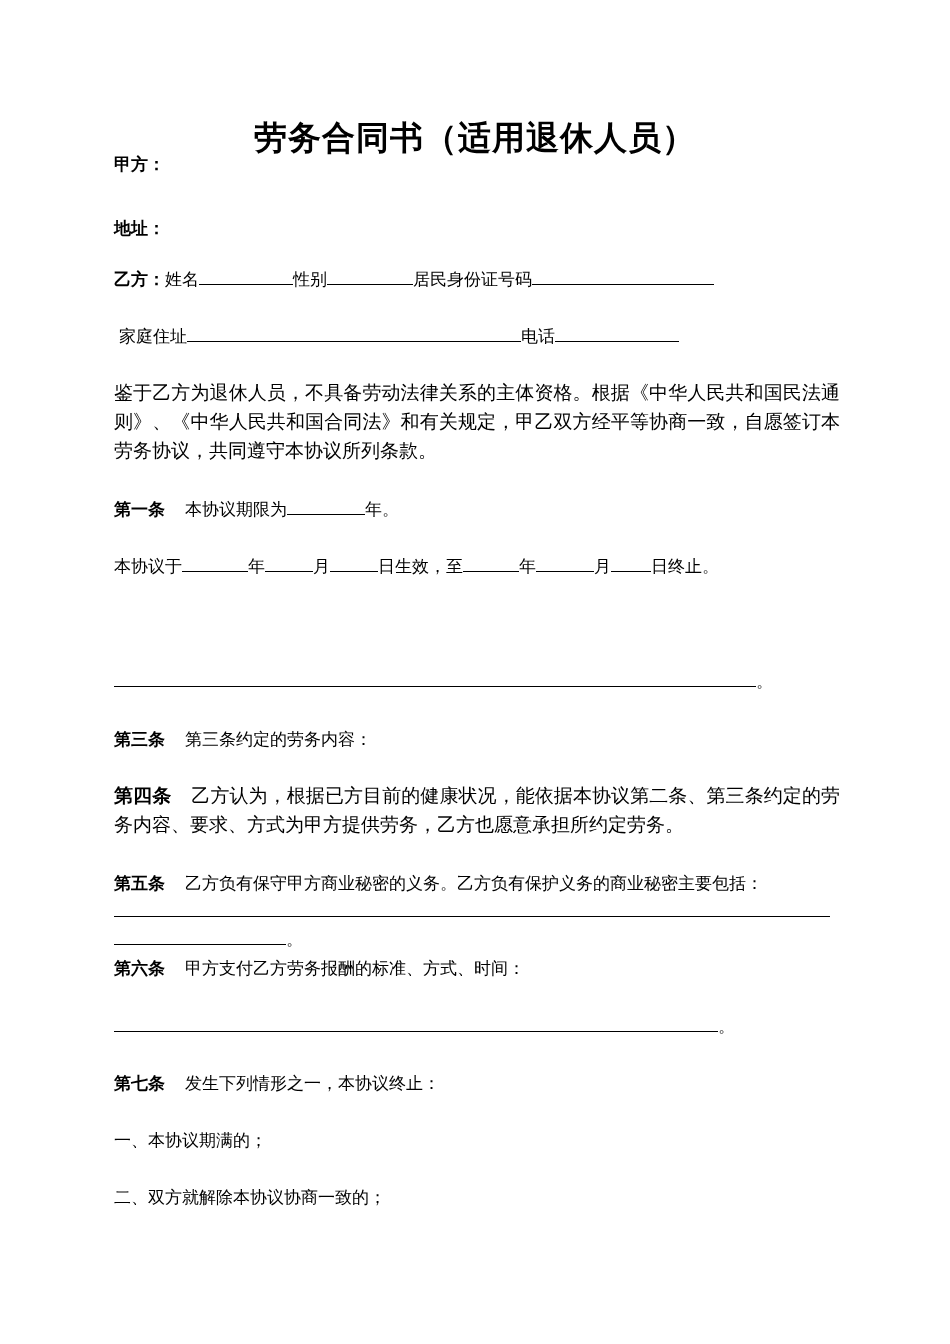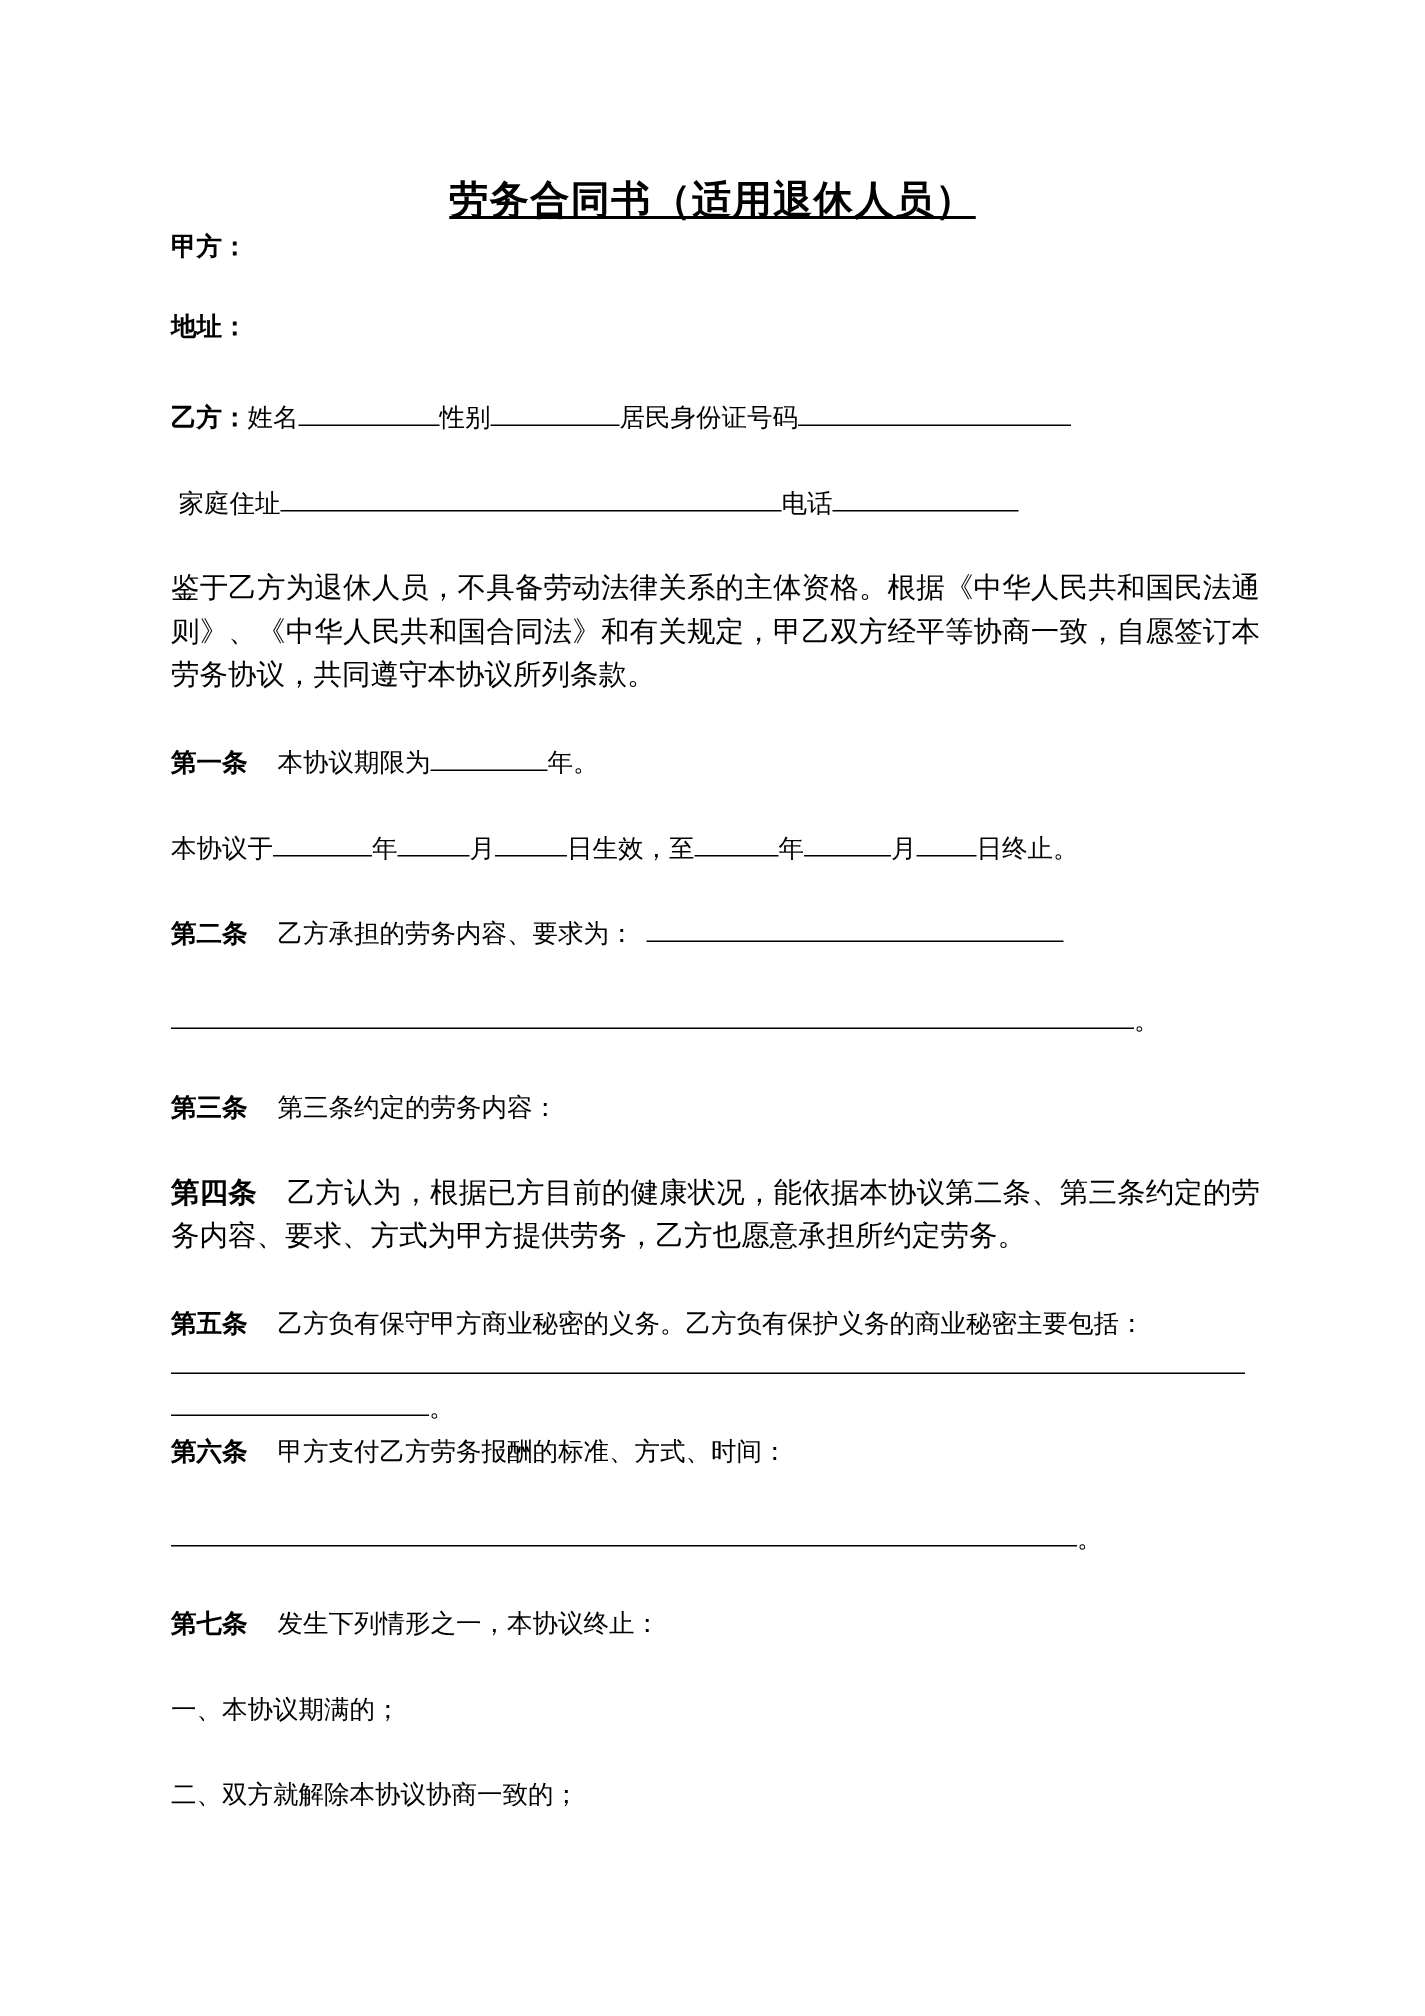--- a/index.html
+++ b/index.html
@@ -1,58 +1,55 @@
 <!DOCTYPE html>
 <html><head>
 <meta charset="utf-8">
 <style>
   html, body { margin: 0; padding: 0; background: #ffffff; }
   body { width: 950px; height: 1344px; position: relative; overflow: hidden;
          font-family: "DejaVu Serif", "Liberation Serif", serif; color: #000; }
   .page { position: absolute; left: 0; top: 0; width: 950px; height: 1344px; background: #fff; }
   .title { position: absolute; left: 0; width: 950px; top: 116px; text-align: center;
-           font-family: "DejaVu Sans", "Liberation Sans", sans-serif; font-weight: bold; font-size: 26px; letter-spacing: 1px; text-decoration: underline; }
+           font-family: "DejaVu Sans", "Liberation Sans", sans-serif; font-weight: bold; font-size: 33px; letter-spacing: 1px; }
   .line { position: absolute; left: 114px; font-size: 17px; line-height: 30px; white-space: nowrap; }
   .b { font-family: Liberation Serif, serif; font-weight: bold; }
   .blank { display: inline-block; border-bottom: 1.3px solid #000; height: 18px; vertical-align: baseline; }
   .para { position: absolute; left: 114px; width: 726px; font-size: 19px; line-height: 29px; text-align: justify; }
   .gap { display: inline-block; width: 20px; }
 </style>
 </head>
 <body>
 
 <div class="page">
 
   <div class="title">劳务合同书（适用退休人员）</div>
 
   <div class="line b" style="top:150px">甲方：</div>
 
-  <div class="line b" style="top:203px">地址：</div>
+  <div class="line b" style="top:214px">地址：</div>
 
   <div class="line" style="top:264px">
     <span class="b">乙方：</span><span>姓名</span><span class="blank" style="width:94px"></span><span>性别</span><span class="blank" style="width:86px"></span><span>居民身份证号码</span><span class="blank" style="width:182px"></span>
   </div>
 
   <div class="line" style="top:321px; left:119px">
     <span>家庭住址</span><span class="blank" style="width:334px"></span><span>电话</span><span class="blank" style="width:124px"></span>
   </div>
 
   <div class="para" style="top:378px">鉴于乙方为退休人员，不具备劳动法律关系的主体资格。根据《中华人民共和国民法通则》、《中华人民共和国合同法》和有关规定，甲乙双方经平等协商一致，自愿签订本劳务协议，共同遵守本协议所列条款。</div>
 
   <div class="line" style="top:551px">
     <span>本协议于</span><span class="blank" style="width:66px"></span><span>年</span><span class="blank" style="width:48px"></span><span>月</span><span class="blank" style="width:48px"></span><span>日生效，至</span><span class="blank" style="width:56px"></span><span>年</span><span class="blank" style="width:58px"></span><span>月</span><span class="blank" style="width:40px"></span><span>日终止。</span>
   </div>
 
   <div class="line" style="top:494px">
     <span class="b">第一条</span><span class="gap"></span><span>本协议期限为</span><span class="blank" style="width:78px"></span><span>年。</span>
   </div>
 
-  <div class="line" style="top:608px">
-    <span class="b">第二条</span><span class="gap"></span><span>乙方承担的劳务内容、要求为：</span><span style="display:inline-block;width:8px"></span><span class="blank" style="width:278px"></span>
-  </div>
   <div class="line" style="top:666px">
     <span class="blank" style="width:642px"></span><span>。</span>
   </div>
 
   <div class="line" style="top:724px">
     <span class="b">第三条</span><span class="gap"></span><span>第三条约定的劳务内容：</span>
   </div>
 
   <div class="para" style="top:781px">
     <span class="b">第四条</span><span class="gap"></span><span>乙方认为，根据已方目前的健康状况，能依据本协议第二条、第三条约定的劳务内容、要求、方式为甲方提供劳务，乙方也愿意承担所约定劳务。</span>

